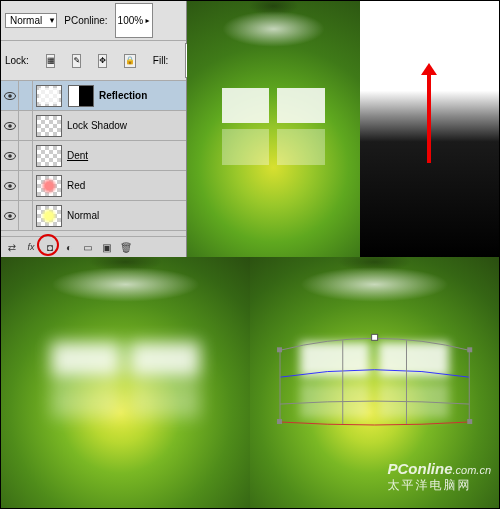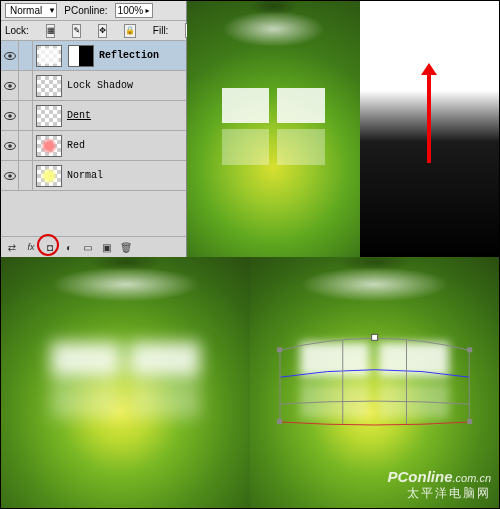--- a/index.html
+++ b/index.html
@@ -7,26 +7,26 @@
   .container { display: flex; flex-direction: column; width: 500px; height: 509px; border: 1px solid #000; }
   .top-row { display: flex; height: 256px; }
   .bottom-row { display: flex; height: 252px; }
   
   
   .layers-panel { width: 186px; height: 256px; background: #d6d6d6; border-right: 1px solid #888; display: flex; flex-direction: column; position: relative; }
   .panel-header { display: flex; align-items: center; padding: 2px 4px; background: #e0e0e0; border-bottom: 1px solid #aaa; gap: 7px; }
   .dropdown { background: #fff; border: 1px solid #888; padding: 1px 14px 1px 4px; font-size: 10px; position: relative; }
   .dropdown::after { content: "▾"; position: absolute; right: 2px; top: 1px; font-size: 9px; }
   .label-text { font-size: 10px; }
-  .pct-input { background: #fff; border: 1px solid #888; width: 38px; padding: 1px 2px; font-size: 10px; display: inline-flex; align-items: center; }
+  .pct-input { background: #fff; border: 1px solid #888; width: 38px; padding: 11px 2px; font-size: 10px; display: inline-flex; align-items: center; }
   .pct-input::after { content: "▸"; margin-left: auto; font-size: 8px; }
   .lock-row { display: flex; align-items: center; padding: 2px 4px; background: #e0e0e0; border-bottom: 1px solid #aaa; gap: 17px; }
   .lock-icon { width: 14px; height: 14px; border: 1px solid #888; background: #f0f0f0; display: inline-flex; align-items: center; justify-content: center; font-size: 8px; }
   
-  .layers-list { flex: 1; background: #d6d6d6; overflow: hidden; font-family: Liberation Mono, monospace; }
+  .layers-list { flex: 1; background: #d6d6d6; overflow: hidden; }
   .layer-row { display: flex; align-items: center; border-bottom: 1px solid #aaa; height: 30px; }
   .layer-row.selected { background: #b8ccde; }
   .layer-eye { width: 18px; height: 30px; border-right: 1px solid #aaa; display: flex; align-items: center; justify-content: center; }
   .layer-link { width: 14px; height: 30px; border-right: 1px solid #aaa; }
   .layer-thumb { width: 26px; height: 22px; margin: 0 3px; border: 1px solid #666; background: repeating-conic-gradient(#fff 0 25%, #ccc 0 50%) 0 0/8px 8px; position: relative; }
   .layer-thumb.mask { background: linear-gradient(to right, #fff 40%, #000 40%); }
   .layer-thumb .thumb-content { position: absolute; inset: 2px; }
   .layer-name { font-size: 10px; padding-left: 2px; }
   .layer-name.bold { font-weight: bold; }
   .layer-name.underline { text-decoration: underline; }
@@ -51,21 +51,21 @@
   
   .window-reflection.blurred { filter: blur(8px); }
   
   .red-arrow { position: absolute; left: 48%; top: 28%; width: 4px; height: 90px; background: #e00; }
   .red-arrow::before { content: ""; position: absolute; top: -10px; left: -6px; border-left: 8px solid transparent; border-right: 8px solid transparent; border-bottom: 12px solid #e00; }
   
   
   .warp-grid { position: absolute; top: 30%; left: 12%; width: 76%; height: 36%; }
   .warp-grid svg { width: 100%; height: 100%; overflow: visible; }
   
-  .watermark { position: absolute; bottom: 6px; right: 8px; color: rgba(255,255,255,0.85); text-align: right; }
+  .watermark { position: absolute; bottom: 14px; right: 8px; color: rgba(255,255,255,0.85); text-align: left; }
   .watermark .wm-main { font-size: 15px; font-weight: bold; font-style: italic; }
   .watermark .wm-main .thin { font-weight: normal; font-size: 11px; }
   .watermark .wm-sub { font-size: 12px; letter-spacing: 2px; }
   
   .eye-svg { width: 12px; height: 8px; }
 </style>
 </head>
 <body>
 
 <div class="container">

